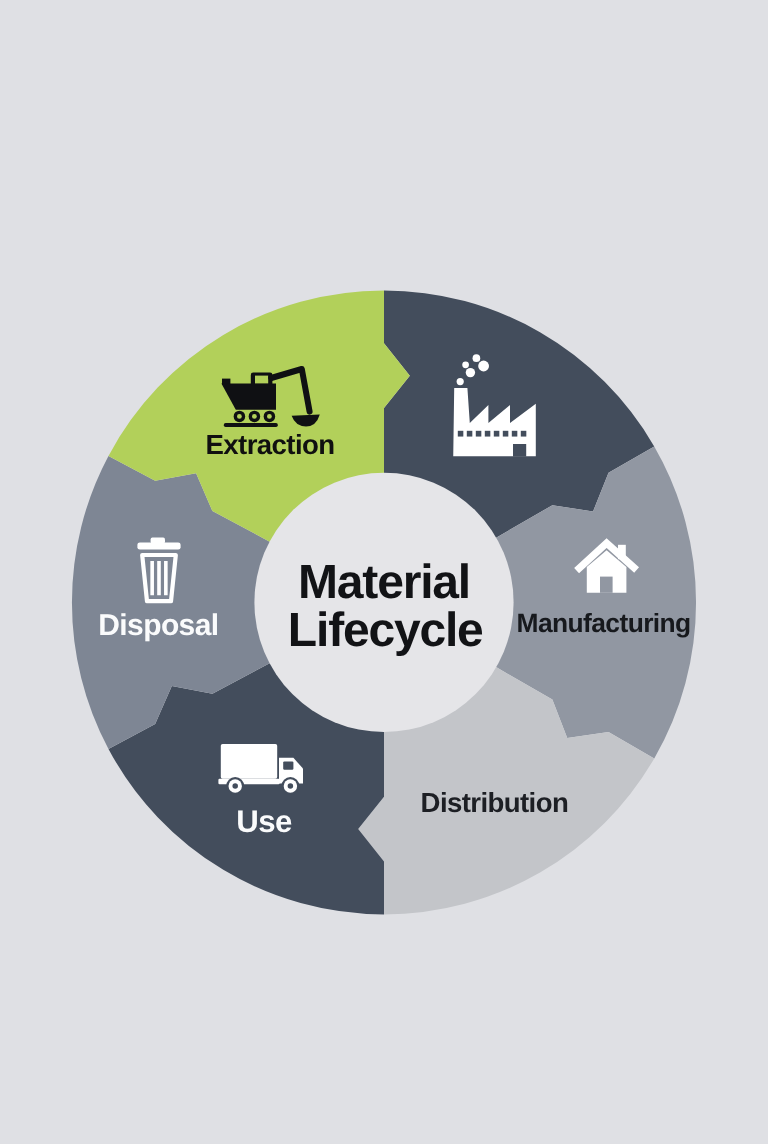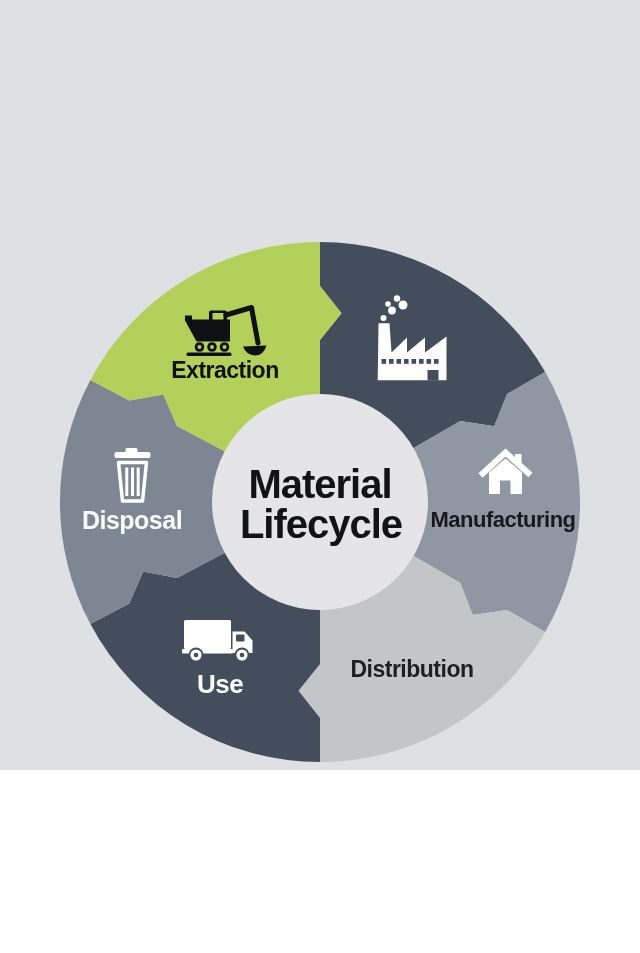--- a/index.html
+++ b/index.html
@@ -1,17 +1,17 @@
 <!DOCTYPE html>
 <html><head>
 <meta charset="utf-8">
 <style>
   html,body{margin:0;padding:0;}
   body{font-family:"Liberation Sans", sans-serif;}
-  .canvas{position:relative;width:640px;height:770px;overflow:hidden;}
+  .canvas{position:relative;width:640px;height:953px;overflow:hidden;}
   svg{display:block;}
   text{font-family:"Liberation Sans", sans-serif;}
   .seg-label{font-weight:700;letter-spacing:-0.5px;}
   .title-line{font-weight:700;letter-spacing:-1px;}
 </style>
 </head>
 <body>
 
 <div class="canvas">
 <svg width="640" height="953" viewBox="0 0 640 953" xmlns="http://www.w3.org/2000/svg">

